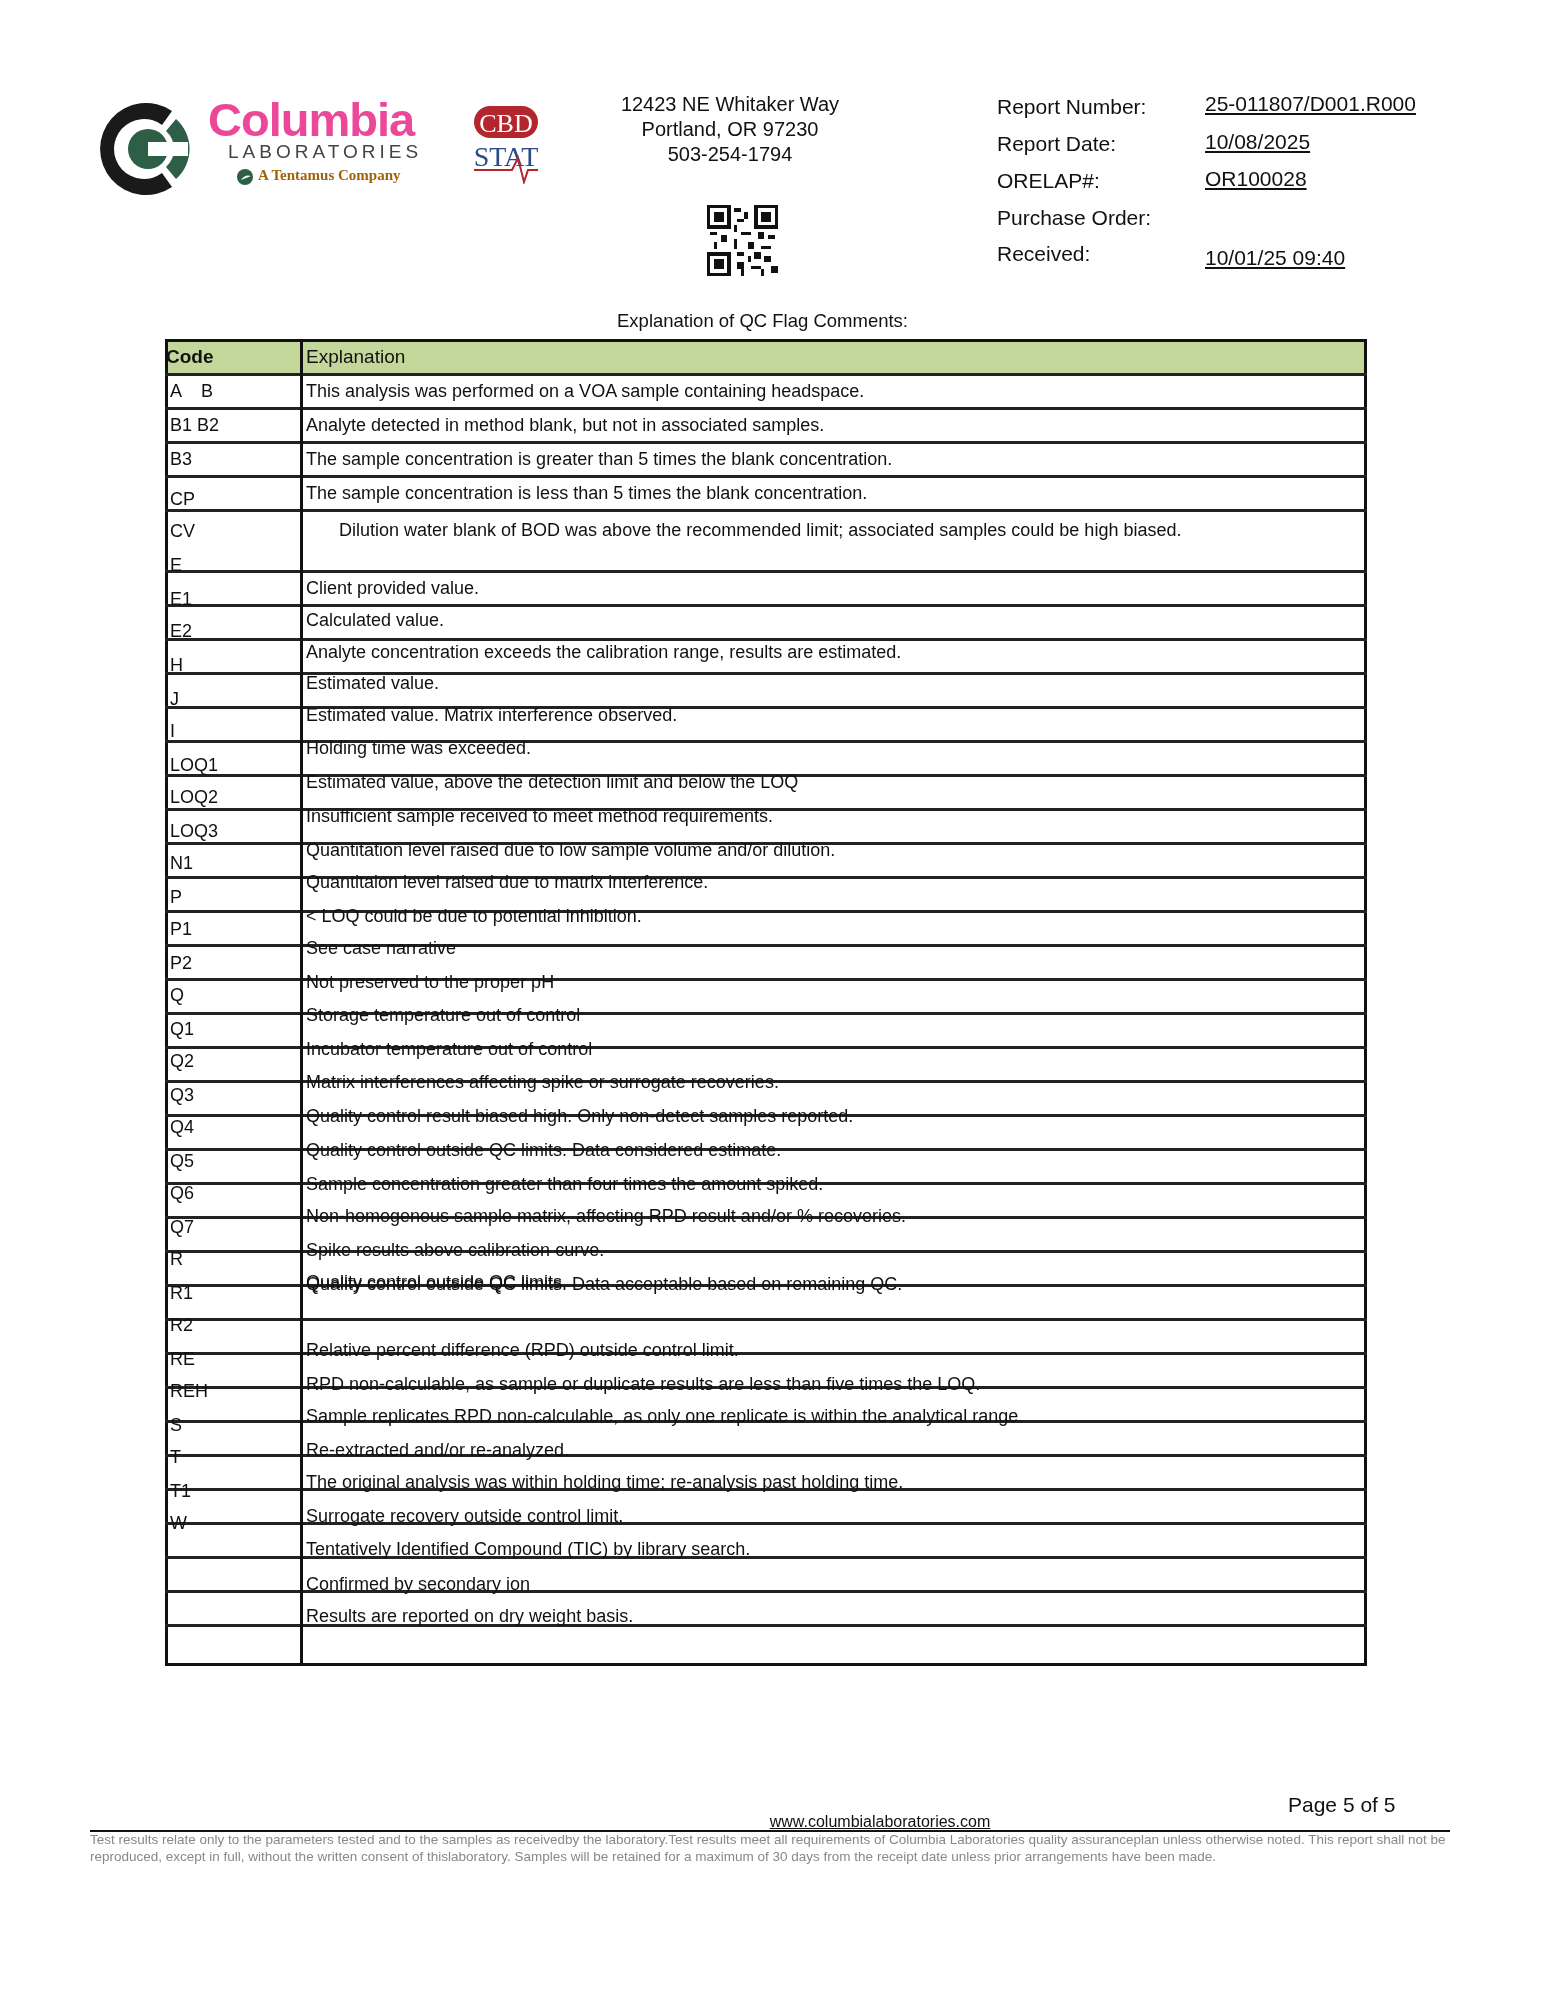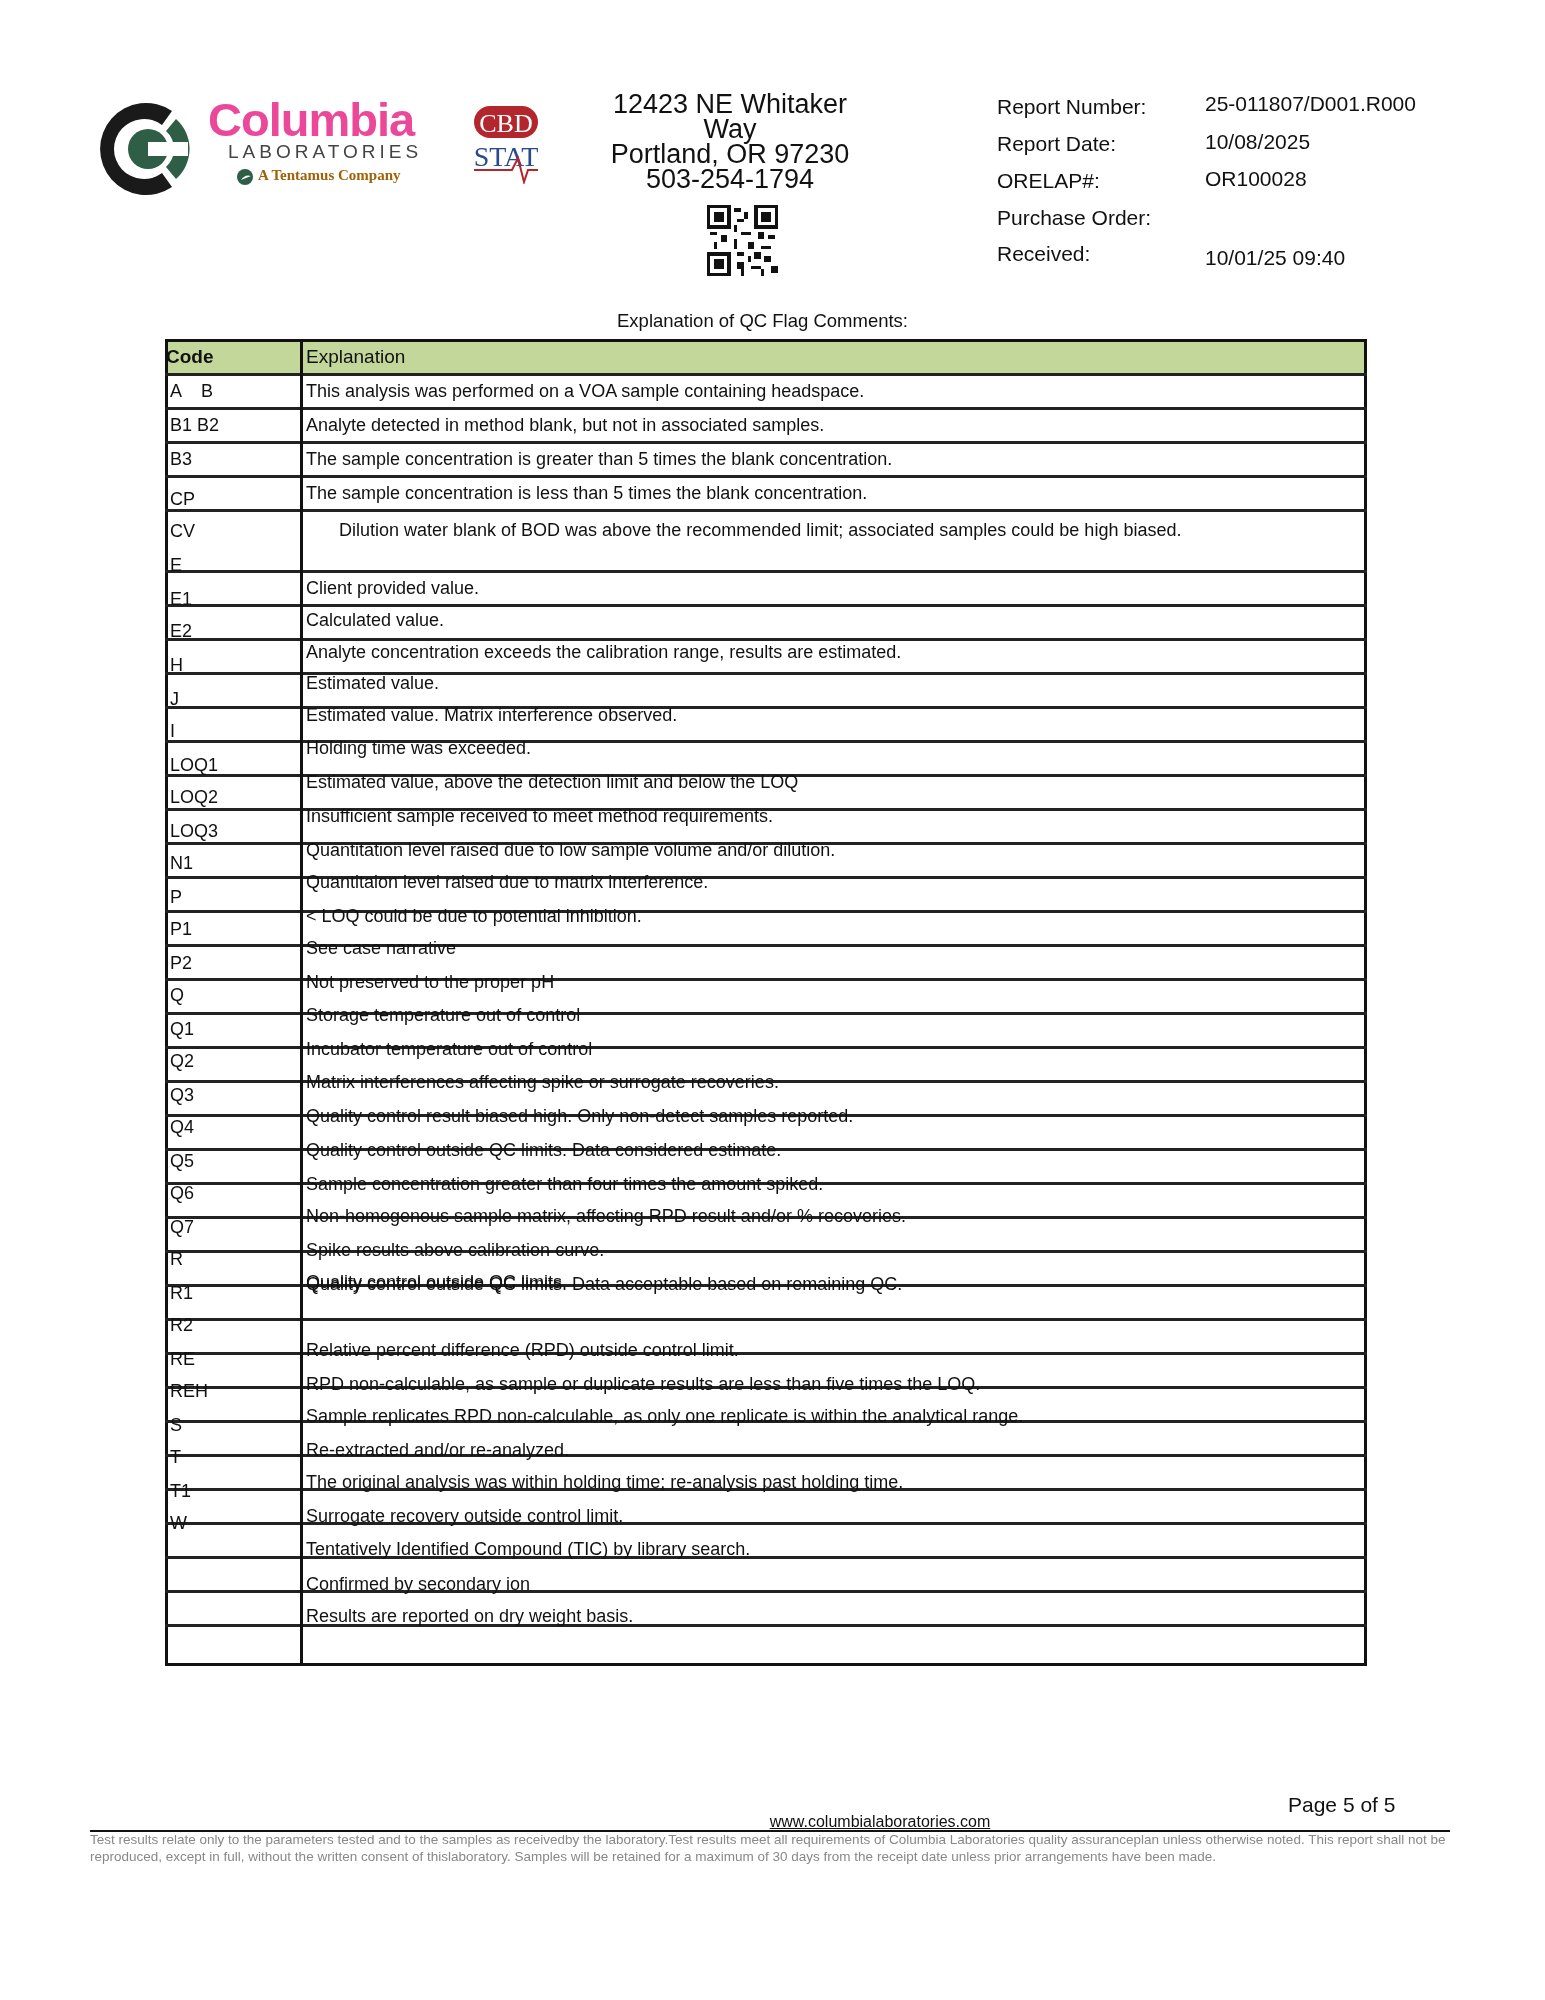--- a/index.html
+++ b/index.html
@@ -7,25 +7,25 @@
          font-family:"Liberation Sans", sans-serif; color:#111; }
   .abs { position:absolute; }
   
   .logo-c { left:92px; top:93px; width:112px; height:112px; }
   .logo-name { left:208px; top:92px; font-size:47px; font-weight:bold; letter-spacing:-1px; color:#ec4899; }
   .logo-sub { left:228px; top:141px; font-size:19px; letter-spacing:4px; color:#444; }
   .logo-tent { left:234px; top:167px; font-size:15px; font-weight:bold; color:#a16207;font-family:Liberation Serif, serif; }
   .tent-icon { left:236px; top:168px; width:18px; height:18px; }
   .cbd { left:472px; top:104px; width:68px; height:80px; }
   
-  .address { left:600px; top:92px; width:260px; text-align:center; font-size:27px; line-height:25px; }
+  .address { left:600px; top:92px; width:260px; text-align:center; font-size:20px; line-height:25px; }
   .qr { left:707px; top:205px; width:71px; height:71px; }
   
   .info-label { left:997px; font-size:21px; }
-  .info-value { left:1205px; font-size:21px; }
+  .info-value { left:1205px; font-size:21px;text-decoration:underline; }
   
   .caption { left:0; width:1525px; top:310px; text-align:center; font-size:18.5px; }
   .tbl { left:165px; top:339px; width:1202px; height:1327px; border:3px solid #111; box-sizing:border-box; }
   .hdr { left:165px; top:339px; width:1202px; height:35px; background:#c4d79b; }
   .hline { position:absolute; left:165px; width:1202px; height:3px; background:#222; }
   .vline { left:300px; top:339px; width:3px; height:1327px; background:#111; }
   .hdr-text { font-size:19px; top:346px; }
   .code { position:absolute; left:170px; font-size:18px; white-space:pre; }
   .expl { position:absolute; left:306px; font-size:18px; white-space:nowrap; }
   .expl.wrap { white-space:normal; width:900px; line-height:21px;margin-left:33px; }

